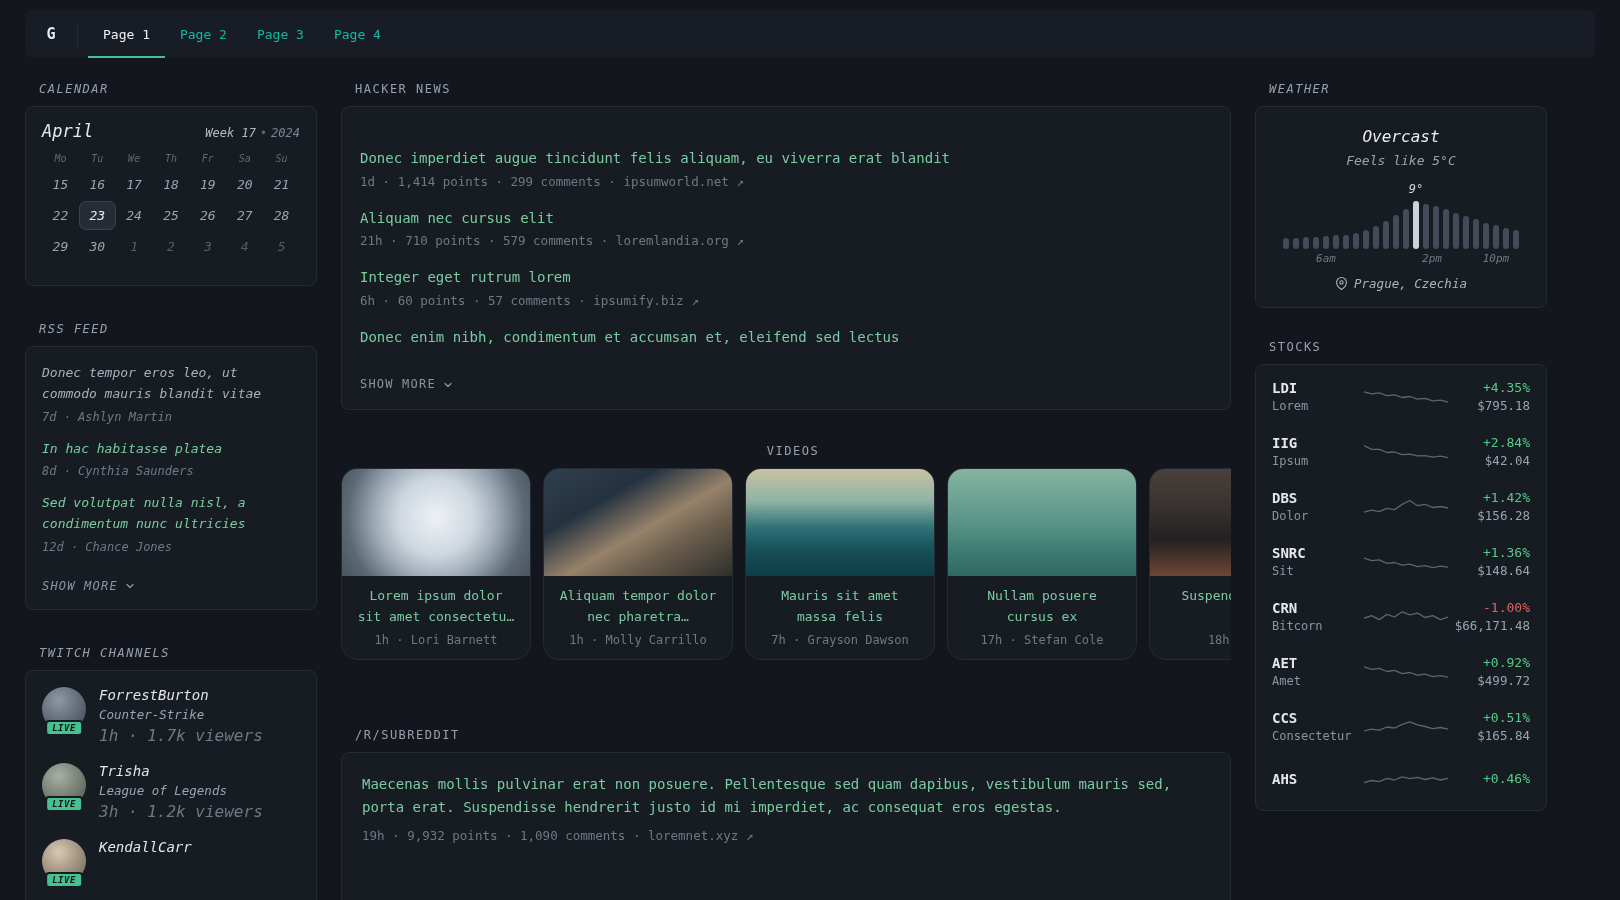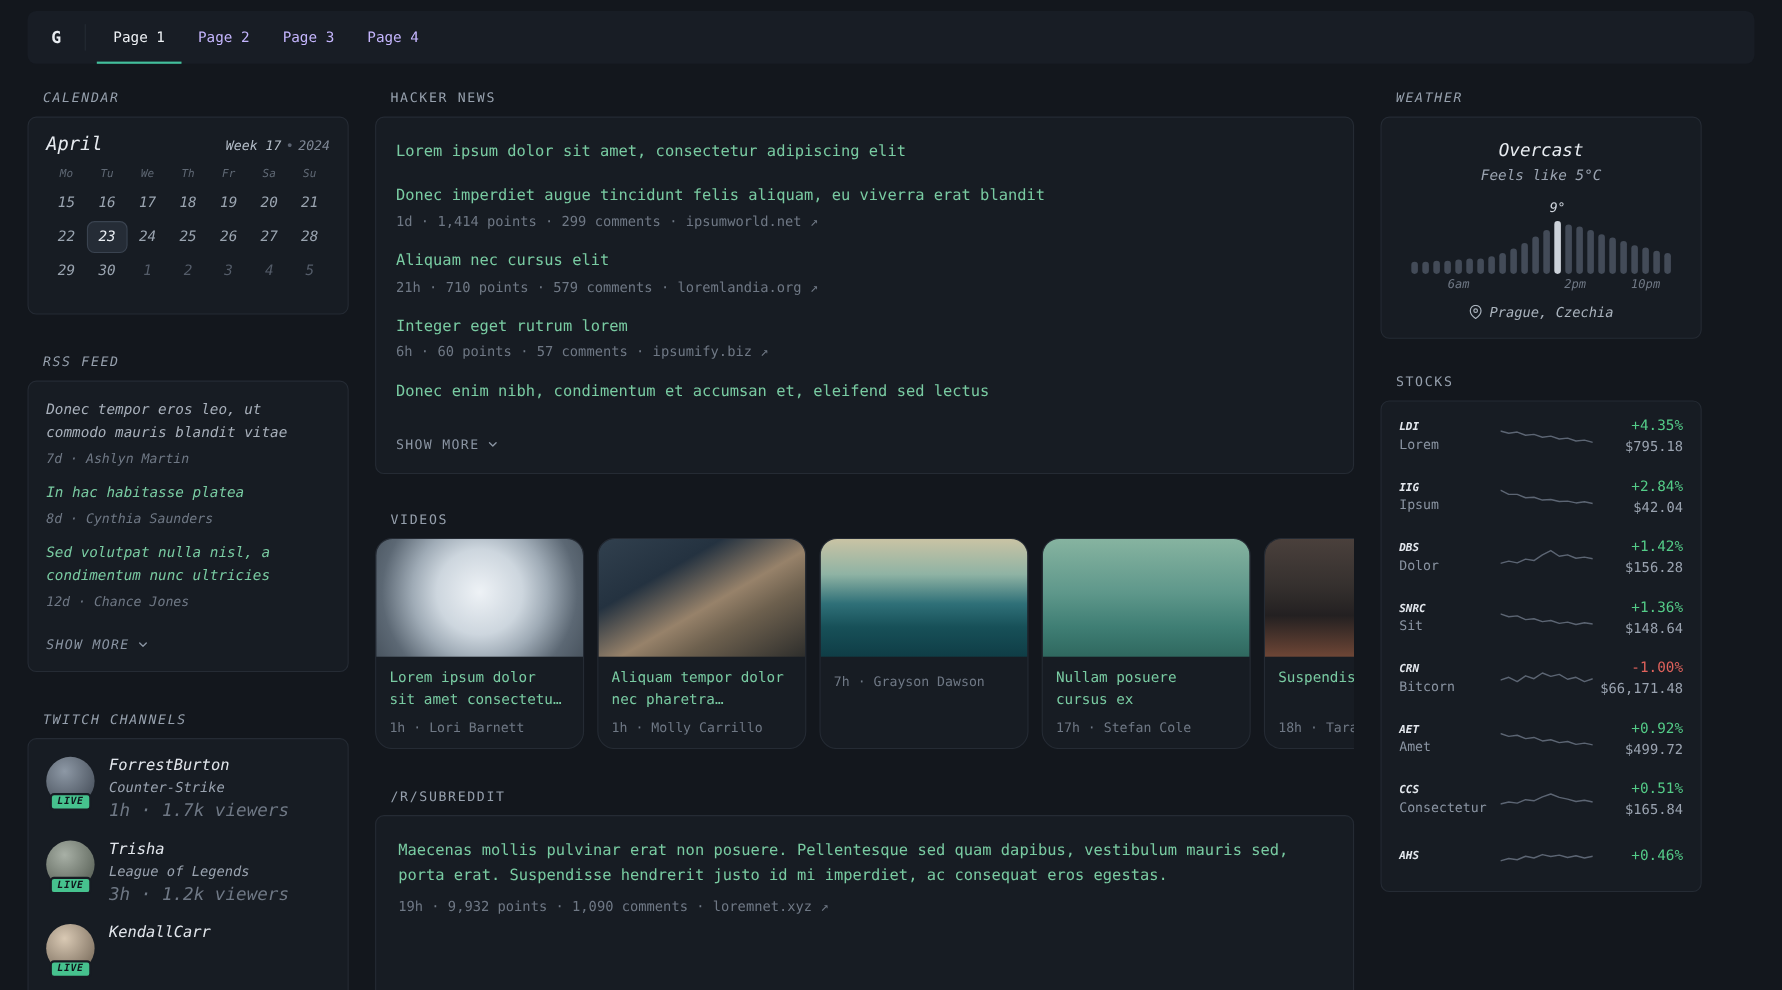--- a/index.html
+++ b/index.html
@@ -10,28 +10,28 @@
   *{margin:0;padding:0;box-sizing:border-box;}
   html,body{width:1620px;height:900px;overflow:hidden;}
   body{background:var(--bg);font-family:"DejaVu Sans Mono","Liberation Mono",monospace;color:var(--text);font-size:13px;}
   a{text-decoration:none;cursor:pointer;}
 
   
   .header{margin:10px 25px 0;height:48px;background:var(--header);border-radius:8px;display:flex;align-items:stretch;}
   .logo{width:52px;display:flex;align-items:center;justify-content:center;font-weight:700;font-size:15px;color:#e8ecf1;}
   .logo-divider{width:1px;background:var(--border);margin:12px 10px 12px 0;}
   .tabs{display:flex;}
-  .tab{display:flex;align-items:center;padding:0 15px;color:#c4b5fd;font-size:13px;cursor:pointer;border-bottom:2px solid transparent;border-top:2px solid transparent;}
+  .tab{display:flex;align-items:center;padding:0 15px;color:#14b8a6;font-size:13px;cursor:pointer;border-bottom:2px solid transparent;border-top:2px solid transparent;}
   .tab.active{color:#eef1f5;border-bottom-color:var(--accent);}
 
   
   .layout{display:grid;grid-template-columns:292px 890px 292px;gap:24px;margin:24px 25px 0;align-items:start;}
   .section{margin-bottom:36px;font-style:italic;}
   .mid-section-hn{margin-bottom:34px;}
-  .mid-section-videos{margin-bottom:36px;}
+  .mid-section-videos{margin-bottom:68px;text-align:center;}
   .section-title{font-size:12px;color:#96a0ad;letter-spacing:1.5px;margin:0 0 10px 14px;}
   .card{background:var(--card);border:1px solid var(--border);border-radius:8px;}
 
   
   .cal-card{padding:14px 16px 24px;}
   .cal-head{display:flex;justify-content:space-between;align-items:baseline;}
   .cal-month{font-size:17px;color:#e6eaef;}
   .cal-week{font-size:12px;color:#b3bcc7;}
   .cal-sep{color:#5a6270;margin:0 4px;font-size:12px;}
   .cal-year{font-size:12px;color:#7e8795;}
@@ -91,21 +91,21 @@
   .wbar.peak{background:#ccd2da;}
   .w-times{position:absolute;bottom:0;left:0;width:100%;height:14px;}
   .wtime{position:absolute;transform:translateX(-50%);font-size:11px;color:var(--muted);}
   .w-loc{display:flex;justify-content:center;align-items:center;gap:6px;margin-top:10px;font-size:12.5px;color:#aab3bd;}
   .w-loc svg{flex:0 0 auto;}
 
   
   .stocks-card{padding:4px 16px;}
   .stock-row{display:flex;align-items:center;padding:11px 0;cursor:pointer;}
   .stock-id{width:92px;}
-  .stock-sym{font-size:10px;font-weight:700;color:#e4e8ee;font-style:italic;}
+  .stock-sym{font-size:14px;font-weight:700;color:#e4e8ee;}
   .stock-name{font-size:12px;color:#8a94a2;margin-top:3px;white-space:nowrap;overflow:hidden;}
   .spark{flex:0 0 auto;}
   .stock-right{margin-left:auto;text-align:right;}
   .stock-change{font-size:13px;}
   .pos{color:var(--pos);}
   .neg{color:var(--neg);}
   .stock-price{font-size:12.5px;color:#9aa3b0;margin-top:3px;}
 </style>
 </head>
 <body>
@@ -236,21 +236,20 @@
 
   </div>
 
   <div>
 
     <div class="mid-section-hn">
       <div class="section-title">HACKER NEWS</div>
       <div class="card hn-card">
         <div>
             <div class="hn-item">
-              <a class="hn-title">Lorem ipsum dolor sit amet, consectetur adipiscing elit</a>
             </div>
             <div class="hn-item">
               <a class="hn-title">Donec imperdiet augue tincidunt felis aliquam, eu viverra erat blandit</a>
               <div class="hn-meta">1d · 1,414 points · 299 comments · ipsumworld.net ↗</div>
             </div>
             <div class="hn-item">
               <a class="hn-title">Aliquam nec cursus elit</a>
               <div class="hn-meta">21h · 710 points · 579 comments · loremlandia.org ↗</div>
             </div>
             <div class="hn-item">
@@ -283,20 +282,21 @@
           <div class="video-card">
             <div class="video-thumb" style="background: linear-gradient(150deg, rgb(49, 64, 78) 0%, rgb(36, 50, 64) 30%, rgb(151, 130, 106) 55%, rgb(109, 96, 78) 70%, rgb(46, 46, 44) 100%);"></div>
             <div class="video-body">
               <a class="video-title">Aliquam tempor dolor nec pharetra…</a>
               <div class="video-meta">1h · Molly Carrillo</div>
             </div>
           </div>
           <div class="video-card">
             <div class="video-thumb" style="background: linear-gradient(rgb(201, 195, 164) 0%, rgb(143, 179, 164) 30%, rgb(47, 112, 120) 55%, rgb(23, 80, 88) 75%, rgb(15, 61, 70) 100%);"></div>
             <div class="video-body">
+              <a class="video-title">Mauris sit amet massa felis</a>
               <div class="video-meta">7h · Grayson Dawson</div>
             </div>
           </div>
           <div class="video-card">
             <div class="video-thumb" style="background: linear-gradient(rgb(134, 179, 160) 0%, rgb(95, 152, 139) 45%, rgb(63, 126, 116) 75%, rgb(47, 104, 95) 100%);"></div>
             <div class="video-body">
               <a class="video-title">Nullam posuere cursus ex</a>
               <div class="video-meta">17h · Stefan Cole</div>
             </div>
           </div>

